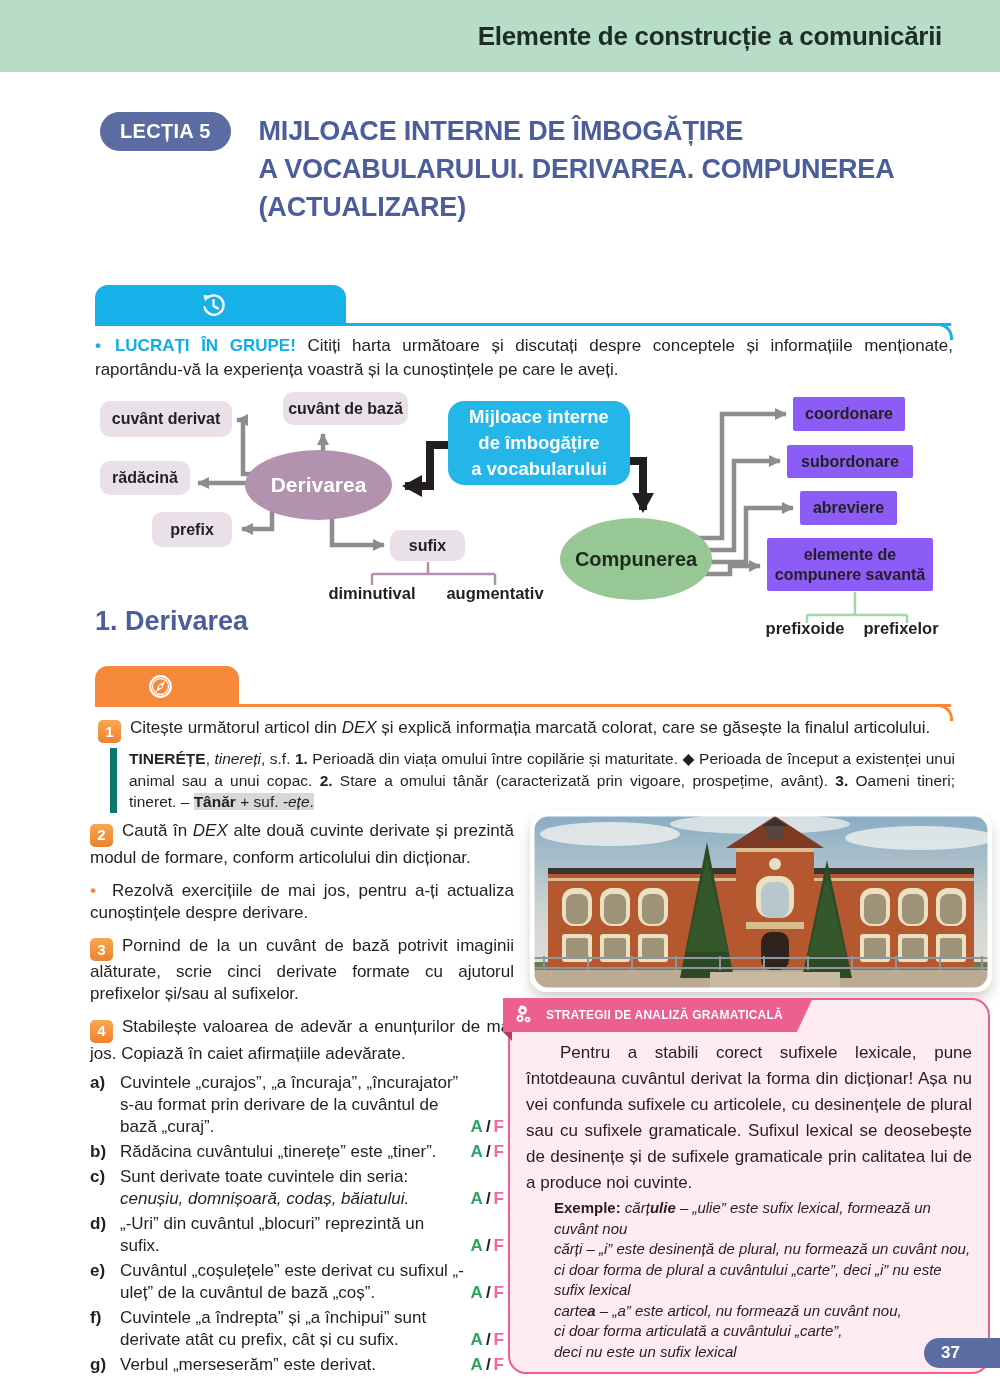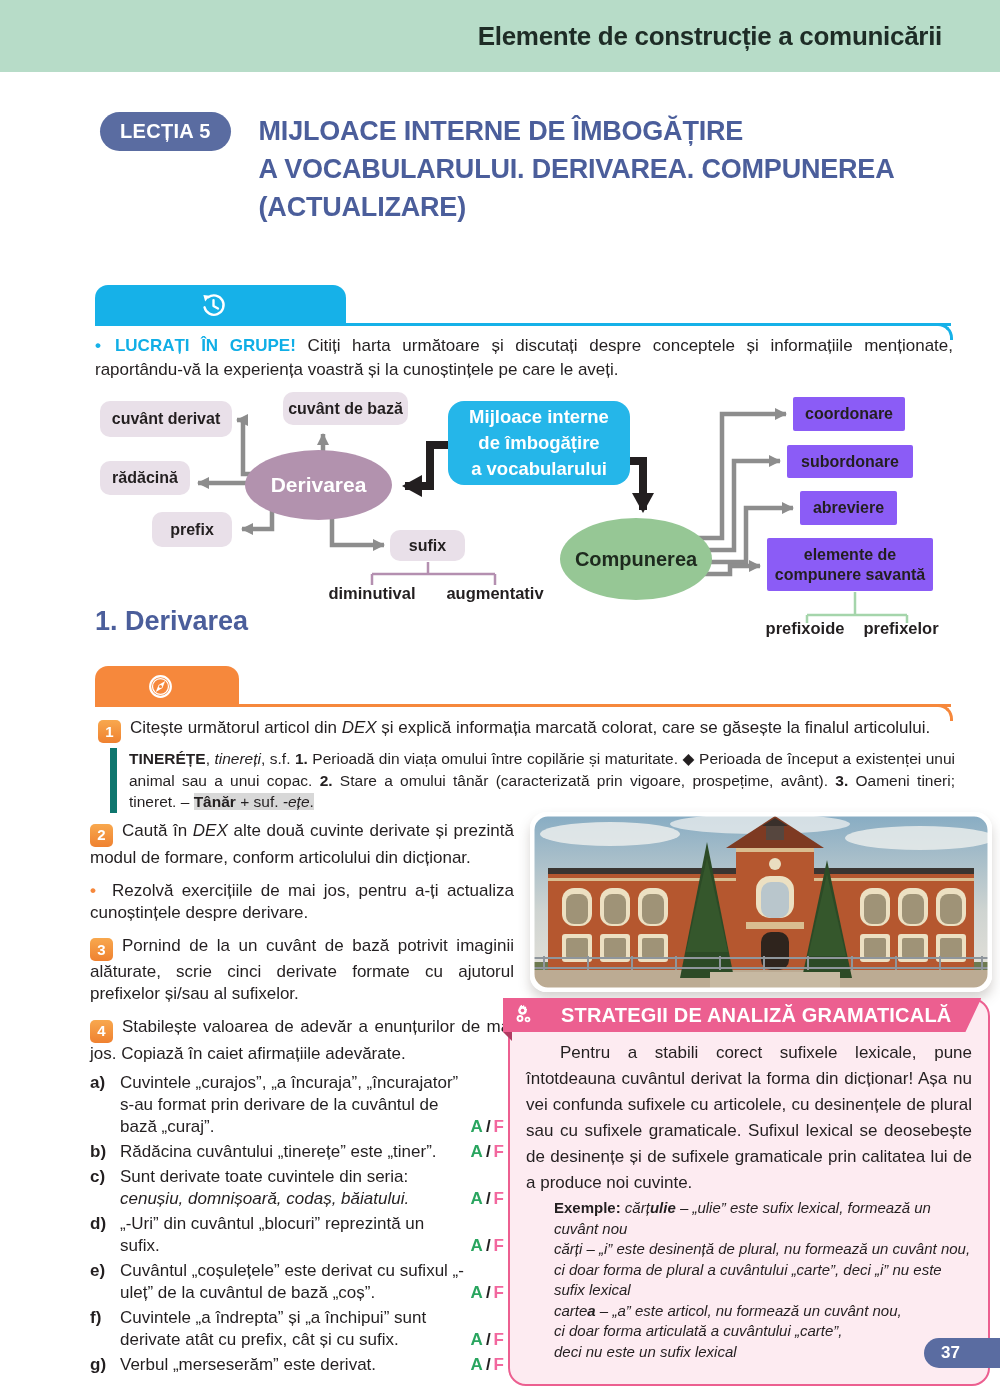--- a/index.html
+++ b/index.html
@@ -69,23 +69,23 @@
   .af { position:absolute; right:10px; bottom:0; font-weight:700; white-space:nowrap; }
   .af .t { color:#29a55f; } .af .s { color:#231f20; padding:0 3px; } .af .f { color:#f2679e; }
 
   
   .photo { position:absolute; left:530px; top:812px; width:462px; height:180px; border-radius:16px;
            box-shadow:0 7px 12px rgba(90,80,70,.25); }
 
   
   .strategy { position:absolute; left:508px; top:998px; width:482px; }
   .strategy-body { border:2.5px solid #ec5f90; border-radius:18px; background:#fdebf1;
-                   padding:40px 16px 22px 16px; min-height:332px; }
+                   padding:40px 16px 10px 16px; min-height:332px; }
   .ribbon { position:absolute; left:-5px; top:0; z-index:2; background:#ec5f90; color:#fff; font-weight:700;
-            font-size:20px; letter-spacing:.2px; display:flex; align-items:center; gap:24px;
+            font-size:12px; letter-spacing:.2px; display:flex; align-items:center; gap:9px;
             padding:6px 30px 6px 10px; height:34px;
             clip-path:polygon(0 0,100% 0,calc(100% - 16px) 100%,0 100%); }
   .ribbon-fold { position:absolute; left:-5px; top:34px; width:0; height:0; z-index:1;
                  border-top:9px solid #b03a62; border-left:9px solid transparent; }
   .strat-text { font-size:17px; line-height:26px; text-align:justify; text-indent:34px; }
   .strat-ex { margin-top:2px; padding-left:28px; font-size:15px; line-height:20.5px; white-space:pre-line; }
 
   
   .pagenum { position:absolute; right:0; top:1338px; width:76px; height:30px; background:#5a6ca1;
              border-radius:15px 0 0 15px; color:#fff; font-weight:700; font-size:17px;

